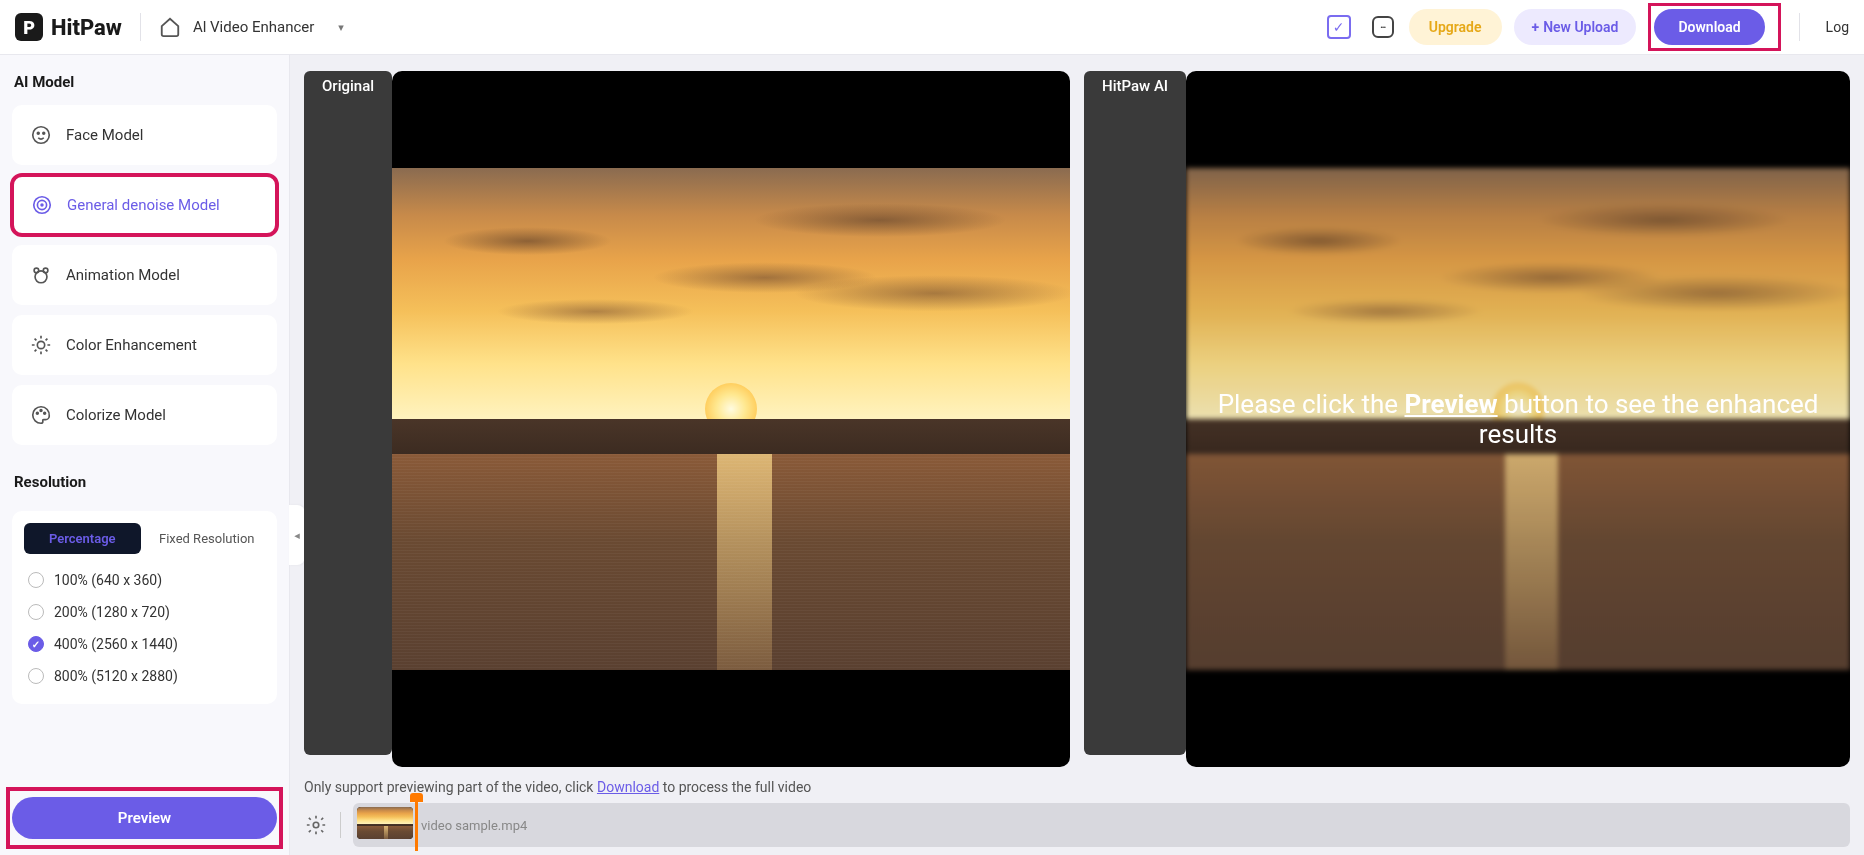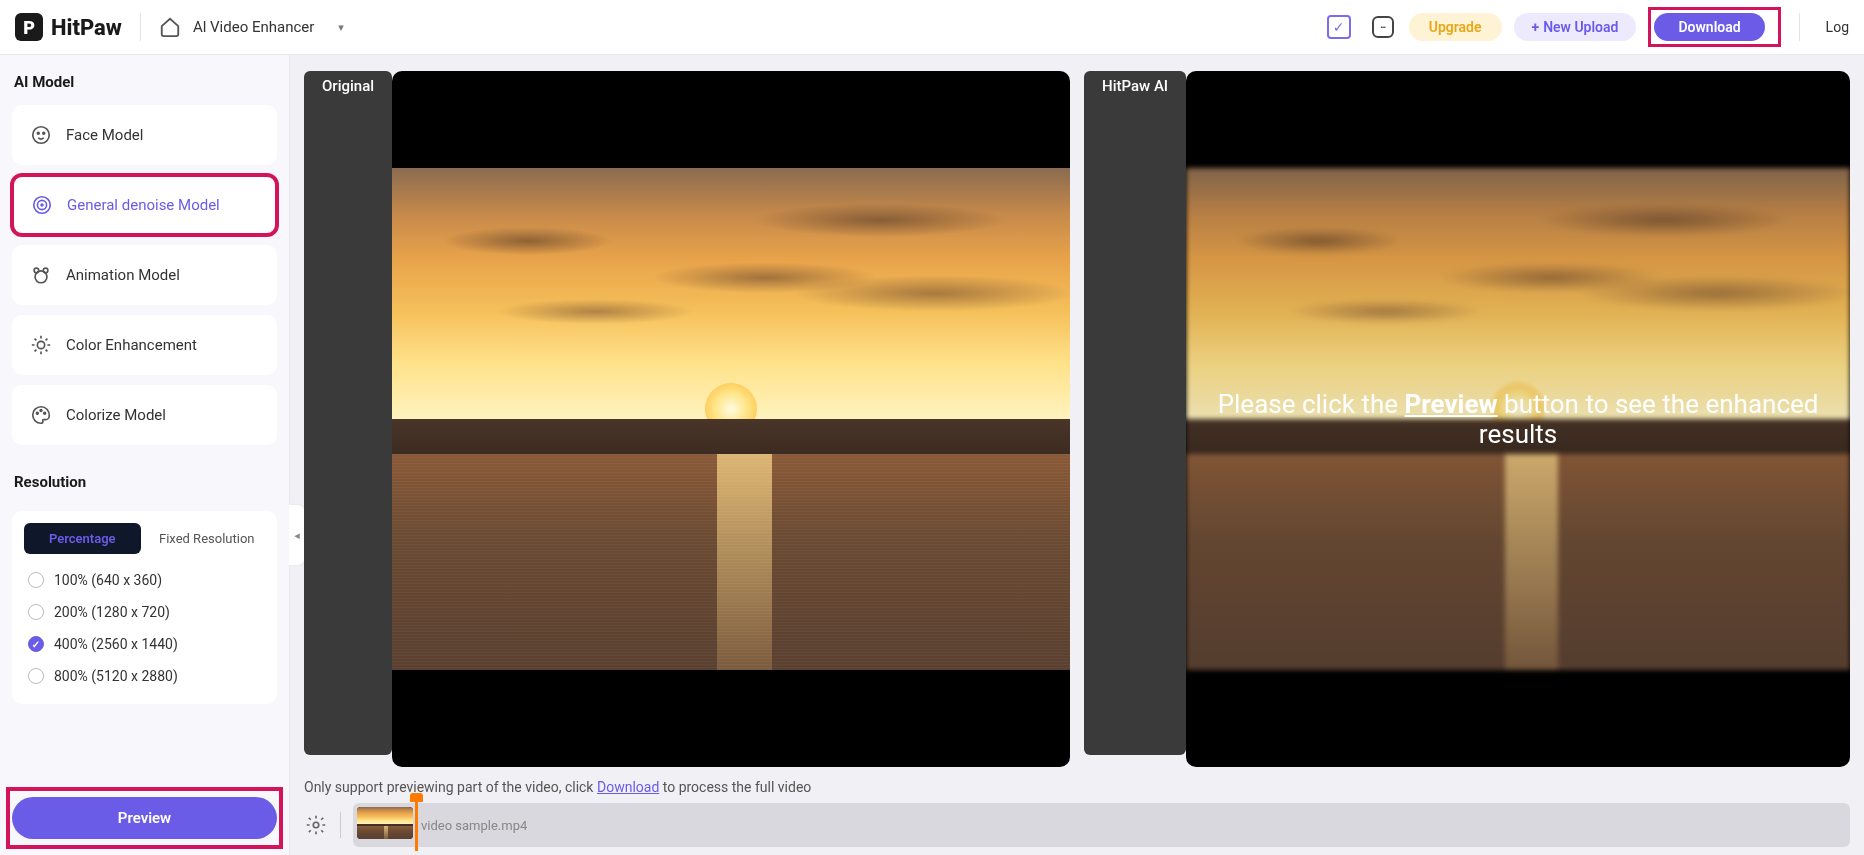--- a/index.html
+++ b/index.html
@@ -7,21 +7,21 @@
 
 
 .header { height: 55px; background: #fff; display: flex; align-items: center; padding: 0 15px; border-bottom: 1px solid #e8e8ee; }
 .logo { display: flex; align-items: center; gap: 8px; font-weight: 800; font-size: 22px; color: #1a1a1a; }
 .logo-icon { width: 28px; height: 28px; background: #1a1a1a; border-radius: 6px; display:flex; align-items:center; justify-content:center; color:#fff; font-size:18px; font-weight:900;}
 .vdiv { width: 1px; height: 28px; background: #e2e2e8; margin: 0 18px; }
 .home-icon { width: 22px; height: 22px; color: #555; }
 .app-title { margin-left: 12px; font-size: 15px; color: #333; display:flex; align-items:center; gap:24px;}
 .chev { font-size: 11px; color:#777; }
 .header-spacer { flex: 1; }
-.hbtn { display:flex; align-items:center; justify-content:center; height:28px; border-radius:18px; font-size:14px; font-weight:600; cursor:pointer; border:none;text-align:center; }
+.hbtn { display:flex; align-items:center; justify-content:center; height:36px; border-radius:18px; font-size:14px; font-weight:600; cursor:pointer; border:none;text-align:center; }
 .ico-btn { width:36px; height:36px; background:transparent; display:flex; align-items:center; justify-content:center; margin-right:8px; }
 .check-ico { width:24px; height:24px; border:2px solid #7a6cf0; border-radius:4px; display:flex; align-items:center; justify-content:center; color:#7a6cf0; font-size:14px;}
 .chat-ico { width:22px; height:22px; border:2px solid #444; border-radius:6px; display:flex; align-items:center; justify-content:center; color:#444; font-size:10px; position:relative;}
 .chat-ico::after{content:"•••"; font-size:8px; letter-spacing:-1px;}
 .btn-upgrade { padding: 0 20px; background: #fff3d6; color: #e6a817; margin-right:12px;}
 .btn-newupload { padding: 0 18px; background: #edeafe; color: #6b5ce7; margin-right:12px;}
 .btn-download { padding: 0 24px; background: #6b5ce7; color: #fff; margin-right:10px;}
 .btn-download-wrap { border: 3px solid #d4145a; padding: 3px; }
 .login-txt { font-size: 14px; color: #333; margin-left: 8px; }
 

